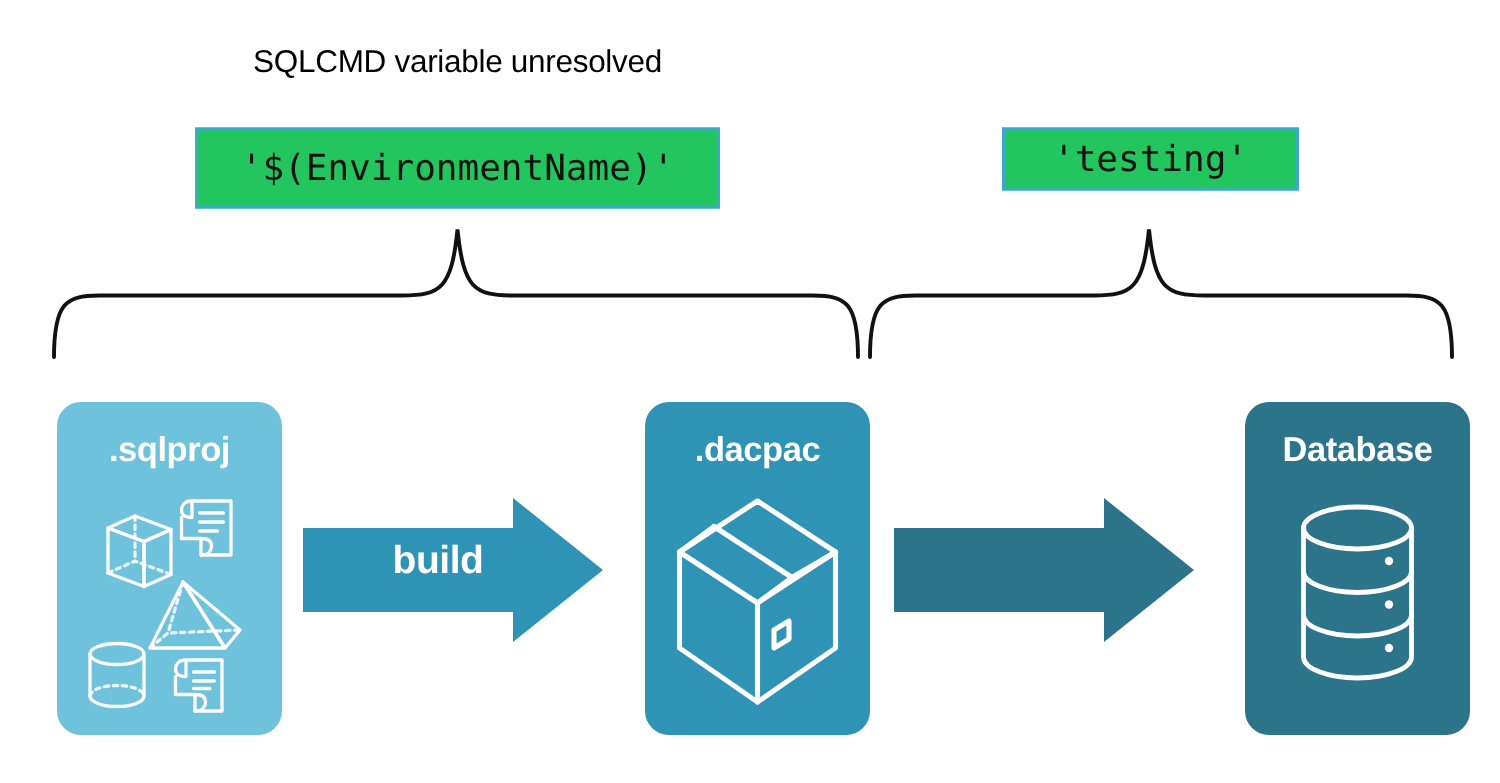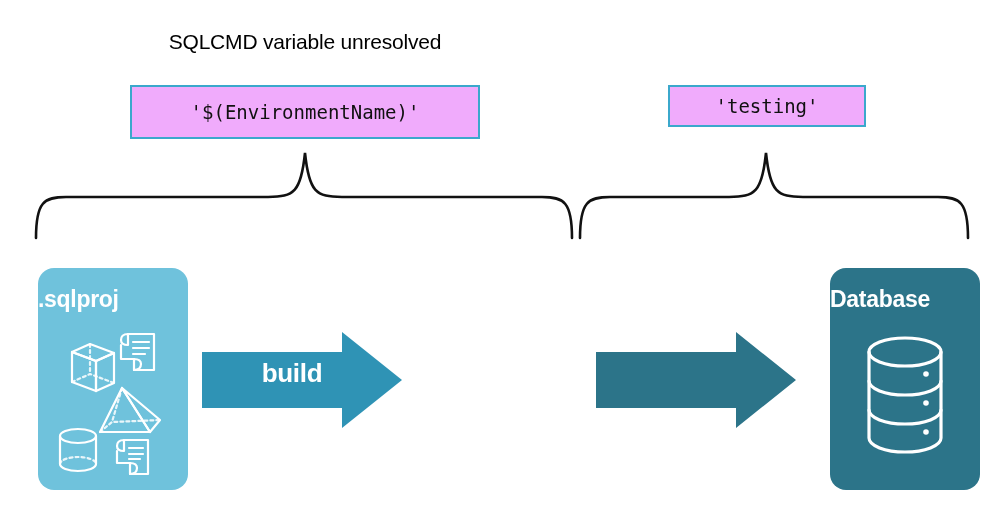--- a/index.html
+++ b/index.html
@@ -20,26 +20,26 @@
     letter-spacing:-0.2px;
     white-space:nowrap;
     text-align:center;
   }
   #heading-left{left:0;width:610px;top:30px;}
   #heading-right{left:580px;width:372px;top:30px;}
 
   
   .codebox{
     position:absolute;
-    background:#f0abfc;
+    background:#22c55e;
     border:2px solid #3BA8CC;
     box-sizing:border-box;
     display:flex;align-items:center;justify-content:center;
     font-family:"DejaVu Sans Mono","Liberation Mono",monospace;
-    font-size:19px;
+    font-size:24px;
     color:#111111;
     letter-spacing:0px;
     white-space:nowrap;
   }
   #codebox-left{left:130px;top:85px;width:350px;height:54px;}
   #codebox-right{left:668px;top:85px;width:198px;height:42px;}
 
   
   #braces{position:absolute;left:0;top:140px;width:1000px;height:110px;}
 
@@ -52,20 +52,21 @@
     height:222px;
     overflow:hidden;
   }
   #node-sqlproj{left:38px;background:#6FC2DC;}
   #node-dacpac{left:430px;background:#2F93B5;}
   #node-database{left:818px;background:#2C7489;margin-left:12px;}
 
   .node-label{
     position:absolute;
     top:18px;left:0;width:100%;
+    text-align:center;
     color:#ffffff;
     font-weight:bold;
     font-size:23px;
     letter-spacing:-0.3px;
     white-space:nowrap;
   }
   .node-art{
     position:absolute;
     top:48px;left:0;width:150px;height:174px;
   }
@@ -148,20 +149,39 @@
           <path d="M86,124 L110,124 L110,158 L92,158"></path>
           <path d="M86,124 C81,124 79,127 79,130 C79,133 81,135 86,135 L86,124"></path>
           <path d="M92,158 C97,158 99,155 99,152 C99,149 97,147 92,147 L92,158"></path>
           <path d="M92,147 L79,147 L79,135"></path>
           <path d="M91,132 L105,132 M91,138 L105,138 M91,143 L102,143"></path>
         </g>
       </g>
     </svg>
   </div>
 
+  <div class="node" id="node-dacpac">
+    <div class="node-label">.dacpac</div>
+    <svg class="node-art" viewBox="0 0 150 174">
+      <g fill="none" stroke="#ffffff" stroke-width="3.4" stroke-linejoin="round" stroke-linecap="round">
+
+        <path d="M75,18 L127,52 L127,116 L75,152 L23,116 L23,52 Z"></path>
+
+        <path d="M75,86 L75,152"></path>
+
+        <path d="M23,52 L75,86 L127,52"></path>
+
+        <path d="M46,35 L98,69 L127,52"></path>
+        <path d="M46,35 L23,52"></path>
+        <path d="M98,69 L75,86"></path>
+
+        <path d="M86,104 L96,98 L96,110 L86,116 Z"></path>
+      </g>
+    </svg>
+  </div>
 
   <div class="node" id="node-database">
     <div class="node-label">Database</div>
     <svg class="node-art" viewBox="0 0 150 174">
       <g fill="none" stroke="#ffffff" stroke-width="3.2" stroke-linejoin="round" stroke-linecap="round">
         <ellipse cx="75" cy="36" rx="36" ry="14"></ellipse>
         <path d="M39,36 L39,122 A36,14 0 0 0 111,122 L111,36"></path>
         <path d="M39,65 A36,14 0 0 0 111,65"></path>
         <path d="M39,94 A36,14 0 0 0 111,94"></path>
         <circle cx="96" cy="58" r="2.8" fill="#ffffff" stroke="none"></circle>

